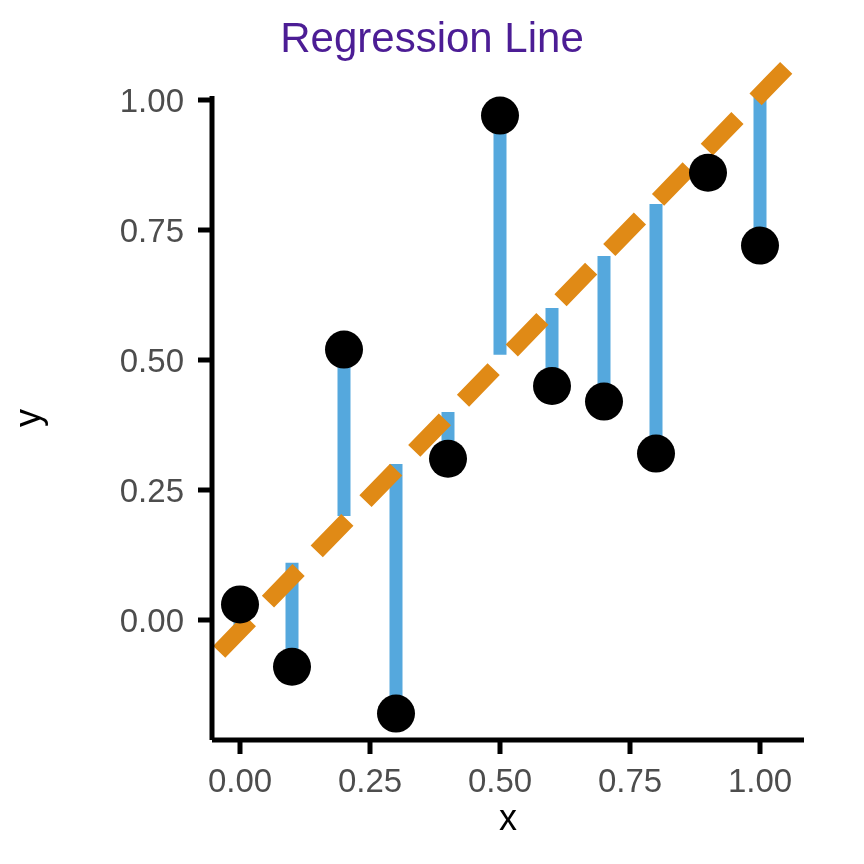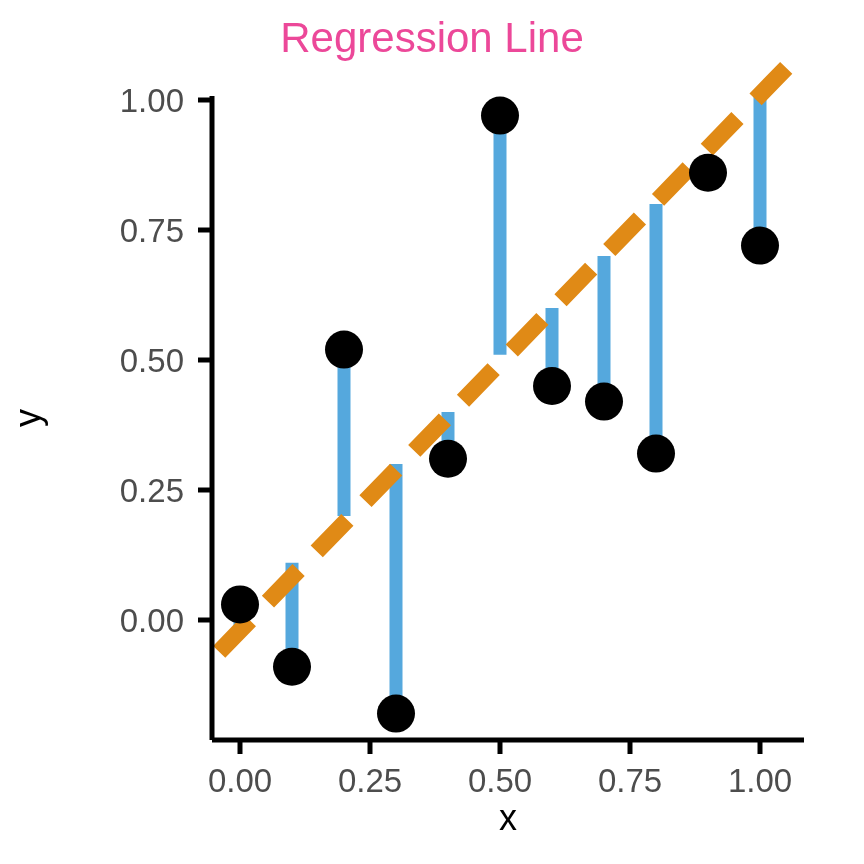--- a/index.html
+++ b/index.html
@@ -15,21 +15,21 @@
     font-family: "Liberation Sans", sans-serif;
     overflow: hidden;
   }
   #chart-title {
     position: absolute;
     left: 0;
     top: 14px;
     width: 864px;
     text-align: center;
     font-size: 42px;
-    color: #ec4899;
+    color: #4c1d95;
     font-family: "Liberation Sans", sans-serif;
     letter-spacing: 0px;
   }
   #plot-svg {
     position: absolute;
     left: 0;
     top: 0;
   }
   .axis-tick-label {
     font-family: "Liberation Sans", sans-serif;

